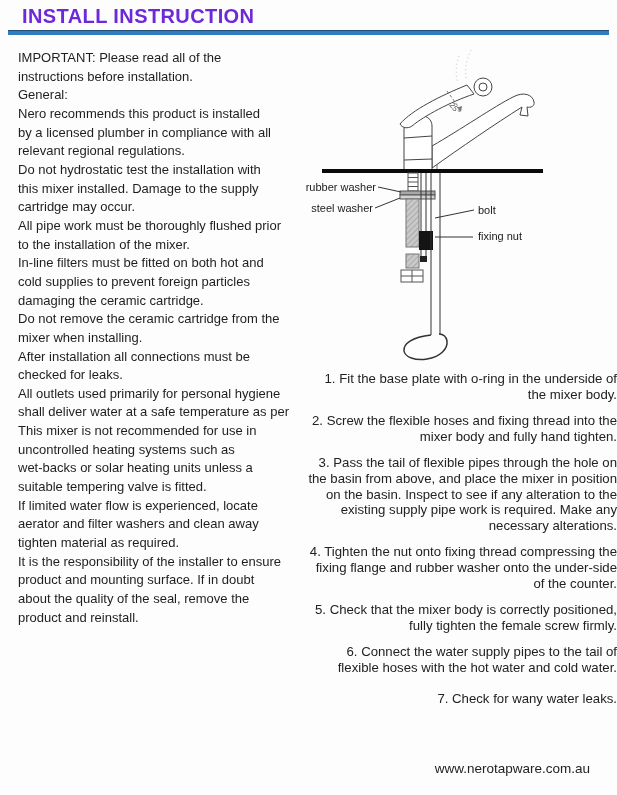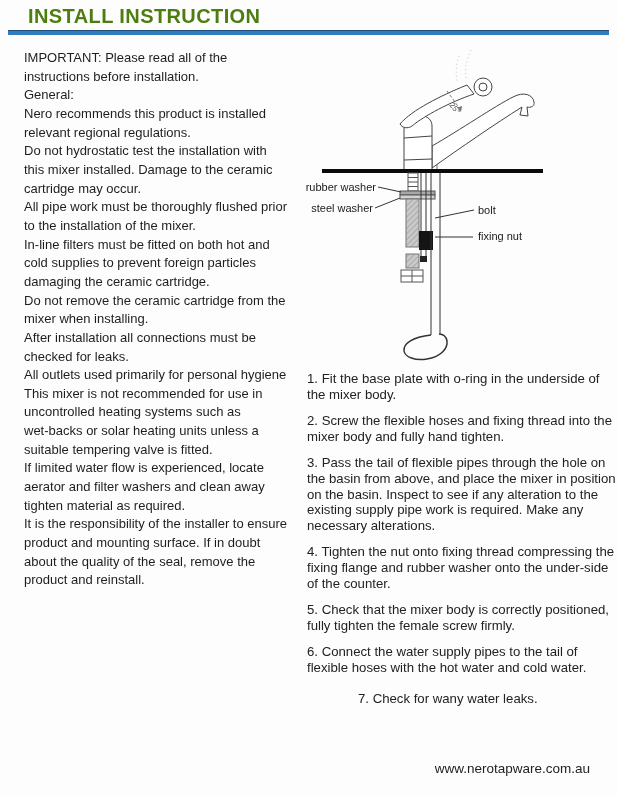--- a/index.html
+++ b/index.html
@@ -3,36 +3,36 @@
 <meta charset="utf-8">
 <style>
   * { box-sizing: border-box; }
   html,body { margin:0; padding:0; }
   body {
     width:617px; height:795px; position:relative; overflow:hidden;
     background:#fdfdfd; color:#1c1c1c;
     font-family:"Liberation Sans", sans-serif;
   }
   .title {
-    position:absolute; left:28px; top:5px;
-    font-size:20px; font-weight:bold; letter-spacing:.4px; color:#4d7c0f;
+    position:absolute; left:22px; top:5px;
+    font-size:20px; font-weight:bold; letter-spacing:.4px; color:#6d28d9;
     white-space:nowrap;
   }
   .rule {
     position:absolute; left:8px; top:30px; width:601px; height:5px;
     background:#2e7dc0; border-top:1px solid #234f78;
   }
   .left-col {
-    position:absolute; left:24px; top:49px; width:290px;
+    position:absolute; left:18px; top:49px; width:290px;
     font-size:13px; line-height:18.65px; color:#1e1e1e;
   }
   .text-line { white-space:nowrap; }
   .steps {
     position:absolute; left:307px; top:371px; width:310px;
-    font-size:13.2px; line-height:15.6px; color:#222;
+    font-size:13.2px; line-height:15.6px; color:#222;text-align:right;
   }
   .step { margin:0 0 11px 0; }
   .step:last-child { padding-left:6px; margin-top:15px;margin-left:45px; }
   .footer {
     position:absolute; top:761px; right:27px;
     font-size:13.5px; color:#222; white-space:nowrap;
   }
   .diagram { position:absolute; left:300px; top:40px; width:317px; height:335px; }
   .diagram svg { width:100%; height:100%; }
   .diagram text {
@@ -50,26 +50,27 @@
 <div class="left-col">
 
     <div class="text-line">IMPORTANT: Please read all of the</div>
 
     <div class="text-line">instructions before installation.</div>
 
     <div class="text-line">General:</div>
 
     <div class="text-line">Nero recommends this product is installed</div>
 
+    <div class="text-line">by a licensed plumber in compliance with all</div>
 
     <div class="text-line">relevant regional regulations.</div>
 
     <div class="text-line">Do not hydrostatic test the installation with</div>
 
-    <div class="text-line">this mixer installed. Damage to the ceramic</div>
+    <div class="text-line">this mixer installed. Damage to the supply</div>
 
     <div class="text-line">cartridge may occur.</div>
 
     <div class="text-line">All pipe work must be thoroughly flushed prior</div>
 
     <div class="text-line">to the installation of the mixer.</div>
 
     <div class="text-line">In-line filters must be fitted on both hot and</div>
 
     <div class="text-line">cold supplies to prevent foreign particles</div>
@@ -79,20 +80,21 @@
     <div class="text-line">Do not remove the ceramic cartridge from the</div>
 
     <div class="text-line">mixer when installing.</div>
 
     <div class="text-line">After installation all connections must be</div>
 
     <div class="text-line">checked for leaks.</div>
 
     <div class="text-line">All outlets used primarily for personal hygiene</div>
 
+    <div class="text-line">shall deliver water at a safe temperature as per</div>
 
 
     <div class="text-line">This mixer is not recommended for use in</div>
 
     <div class="text-line">uncontrolled heating systems such as</div>
 
     <div class="text-line">wet-backs or solar heating units unless a</div>
 
     <div class="text-line">suitable tempering valve is fitted.</div>
 

